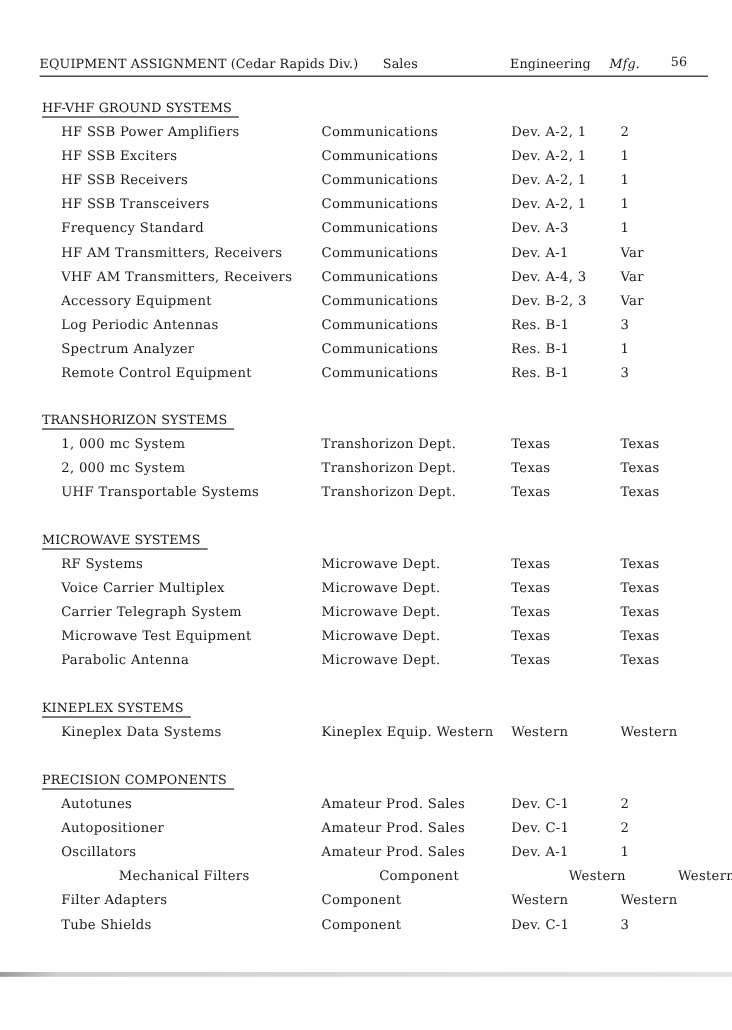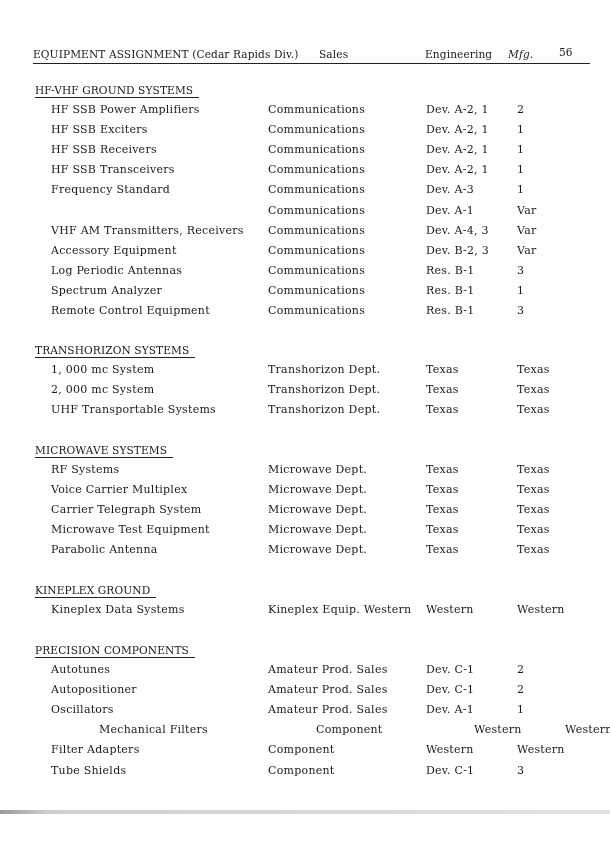--- a/index.html
+++ b/index.html
@@ -130,20 +130,21 @@
           <span class="c-eng">Dev. A-2, 1</span>
           <span class="c-mfg">1</span>
         </div>
         <div class="row" style="top: 99.4px;">
           <span class="c-item">Frequency Standard</span>
           <span class="c-sales">Communications</span>
           <span class="c-eng">Dev. A-3</span>
           <span class="c-mfg">1</span>
         </div>
         <div class="row" style="top: 119.5px;">
+          <span class="c-item">HF AM Transmitters, Receivers</span>
           <span class="c-sales">Communications</span>
           <span class="c-eng">Dev. A-1</span>
           <span class="c-mfg">Var</span>
         </div>
         <div class="row" style="top: 139.6px;">
           <span class="c-item">VHF AM Transmitters, Receivers</span>
           <span class="c-sales">Communications</span>
           <span class="c-eng">Dev. A-4, 3</span>
           <span class="c-mfg">Var</span>
         </div>
@@ -220,21 +221,21 @@
           <span class="c-mfg">Texas</span>
         </div>
         <div class="row" style="top: 99.4px;">
           <span class="c-item">Parabolic Antenna</span>
           <span class="c-sales">Microwave Dept.</span>
           <span class="c-eng">Texas</span>
           <span class="c-mfg">Texas</span>
         </div>
       </div>
       <div class="section" id="sec-3">
-        <div class="section-title">KINEPLEX GROUND</div>
+        <div class="section-title">KINEPLEX SYSTEMS</div>
         <div class="row" style="top: 19px;">
           <span class="c-item">Kineplex Data Systems</span>
           <span class="c-sales">Kineplex Equip. Western</span>
           <span class="c-eng">Western</span>
           <span class="c-mfg">Western</span>
         </div>
       </div>
       <div class="section" id="sec-4">
         <div class="section-title">PRECISION COMPONENTS</div>
         <div class="row" style="top: 19px;">

